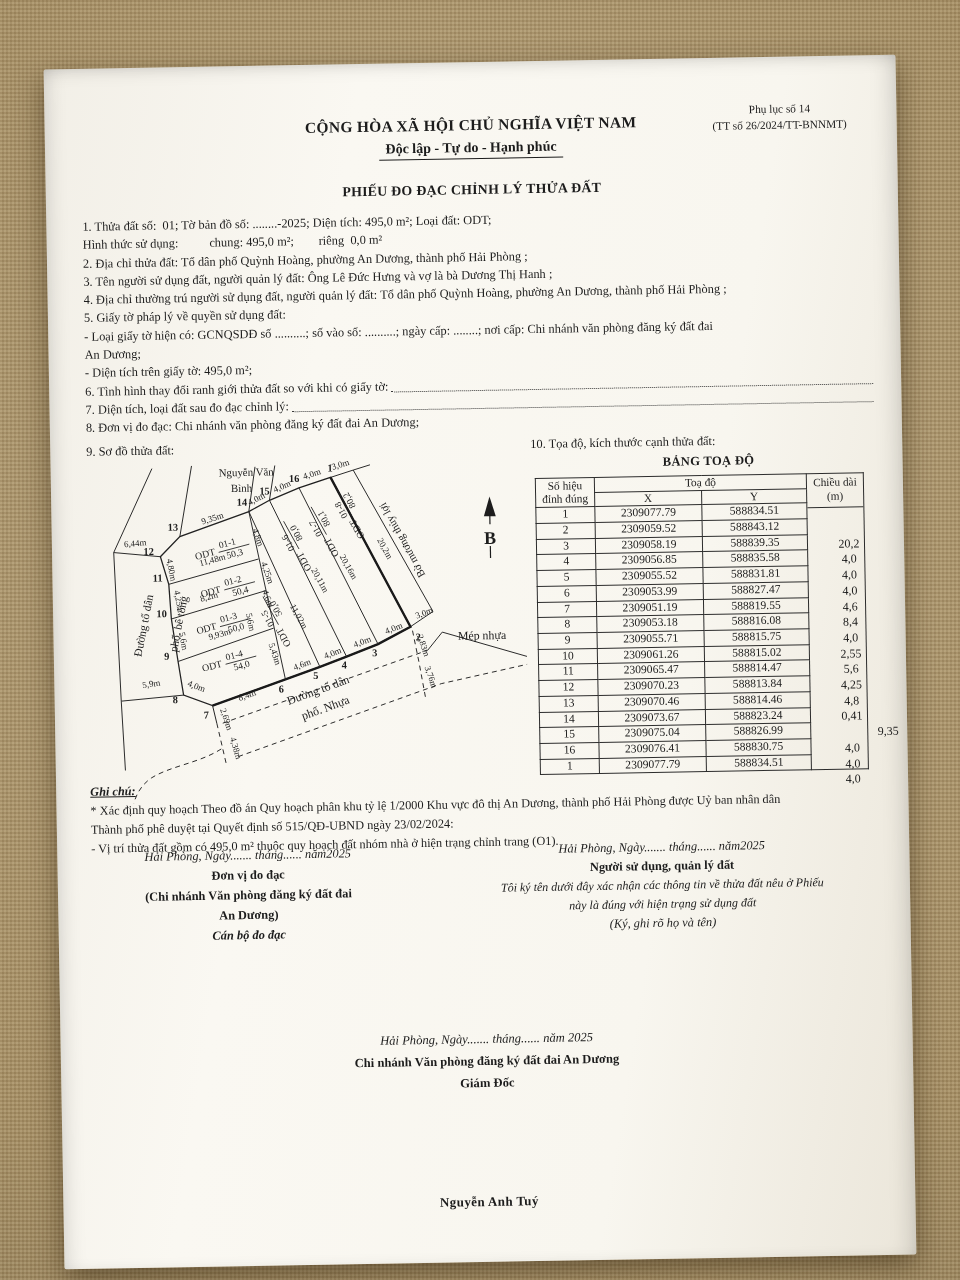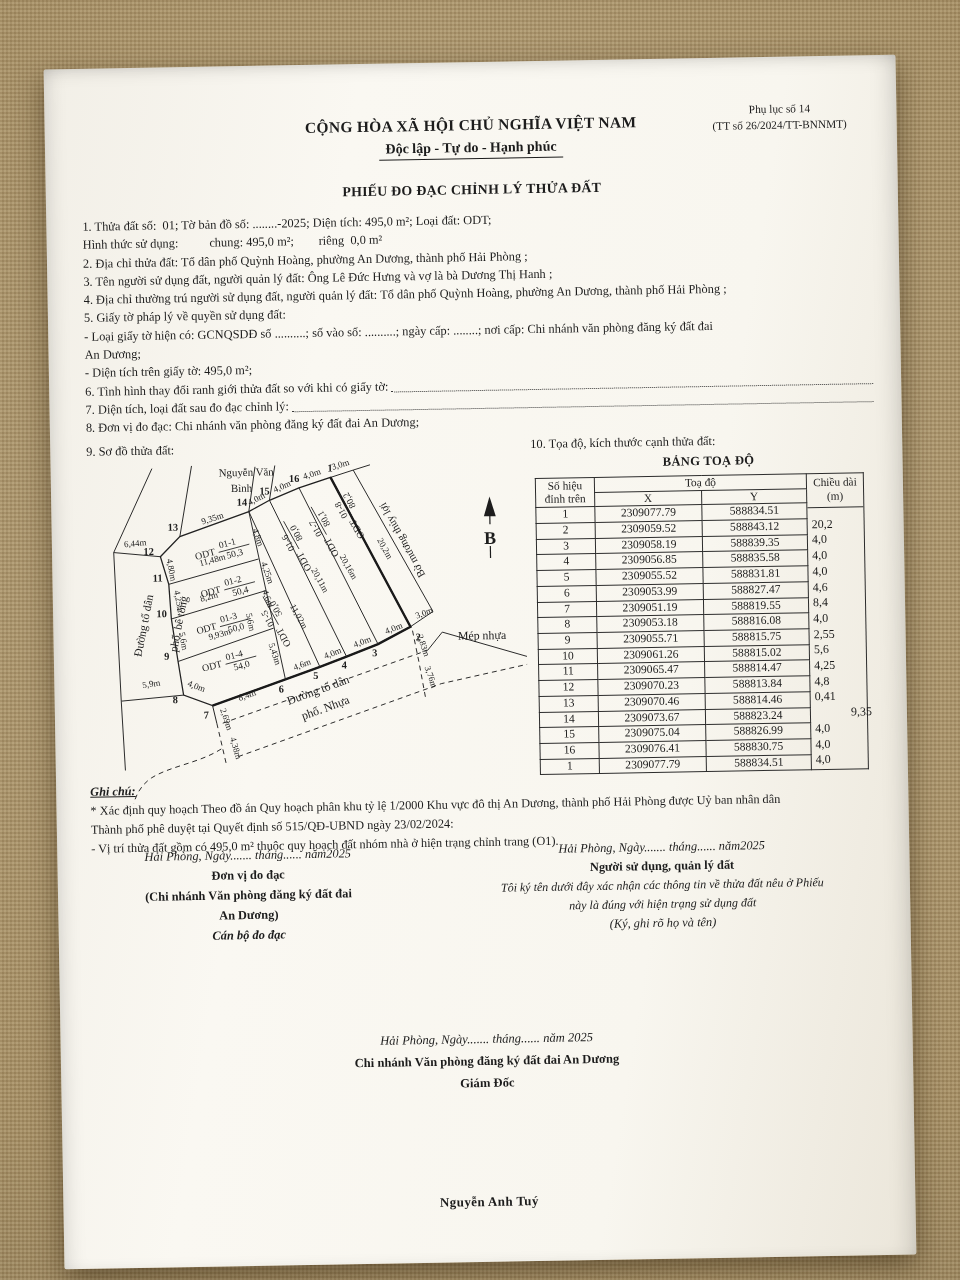--- a/index.html
+++ b/index.html
@@ -37,21 +37,21 @@
   .coord-col{flex:1;margin-left:2px;font-size:12.4px;}
   .tbl-title{font-weight:bold;font-size:12.6px;text-align:center;margin:5px 0 6px;letter-spacing:.3px;}
   .tbl-wrap{display:flex;align-items:stretch;margin-left:4px;}
   table.coords{border-collapse:collapse;table-layout:fixed;}
   table.coords th,table.coords td{border:1px solid #2c2c2c;font-weight:normal;text-align:center;padding:0;font-size:11.6px;}
   table.coords th{font-size:11.4px;line-height:1.2;}
   table.coords td{height:14.7px;line-height:14.7px;}
   .col-n{width:58px;}.col-x{width:106px;}.col-y{width:104px;}
   .len-col{width:56px;border:1px solid #2c2c2c;border-left:none;position:relative;font-size:11.6px;}
   .len-head{border-bottom:1px solid #2c2c2c;text-align:center;font-size:11.3px;line-height:1.25;padding:1px 0 2px;height:30px;}
-  .len-item{position:absolute;left:4px;width:100%;text-align:left;font-size:12px;}
+  .len-item{position:absolute;left:13px;width:100%;text-align:center;font-size:12px;margin-top:20px;}
   .notes{top:714px;left:34px;right:26px;font-size:12.3px;line-height:19px;}
   .notes-title{font-weight:bold;font-style:italic;text-decoration:underline;}
   .sign-row{top:779px;left:0;right:24px;display:flex;font-size:12.4px;}
   .sign-left{width:46%;text-align:center;line-height:20px;}
   .sign-right{flex:1;text-align:center;line-height:19px;}
   .center-block{top:966px;left:0;right:0;font-size:12.6px;line-height:22px;}
   .signer{top:1132px;left:0;right:0;font-size:13px;letter-spacing:.4px;}
   svg text{fill:#1d1d1d;font-family:"Liberation Serif","DejaVu Serif",serif;}
   .m{font-size:9px;}
   .vx{font-size:10.5px;font-weight:bold;}
@@ -255,21 +255,21 @@
 
     <div class="coord-col">
       <div>10. Tọa độ, kích thước cạnh thửa đất:</div>
       <div class="tbl-title">BẢNG TOẠ ĐỘ</div>
       <div class="tbl-wrap">
         <table class="coords">
           <thead>
             <tr>
               <th class="col-n" rowspan="2">
                 <div>Số hiệu</div>
-                <div>đỉnh trên</div>
+                <div>đỉnh đúng</div>
               </th>
               <th colspan="2">Toạ độ</th>
             </tr>
             <tr>
               <th class="col-x">X</th>
               <th class="col-y">Y</th>
             </tr>
           </thead>
           <tbody>
               <tr>

